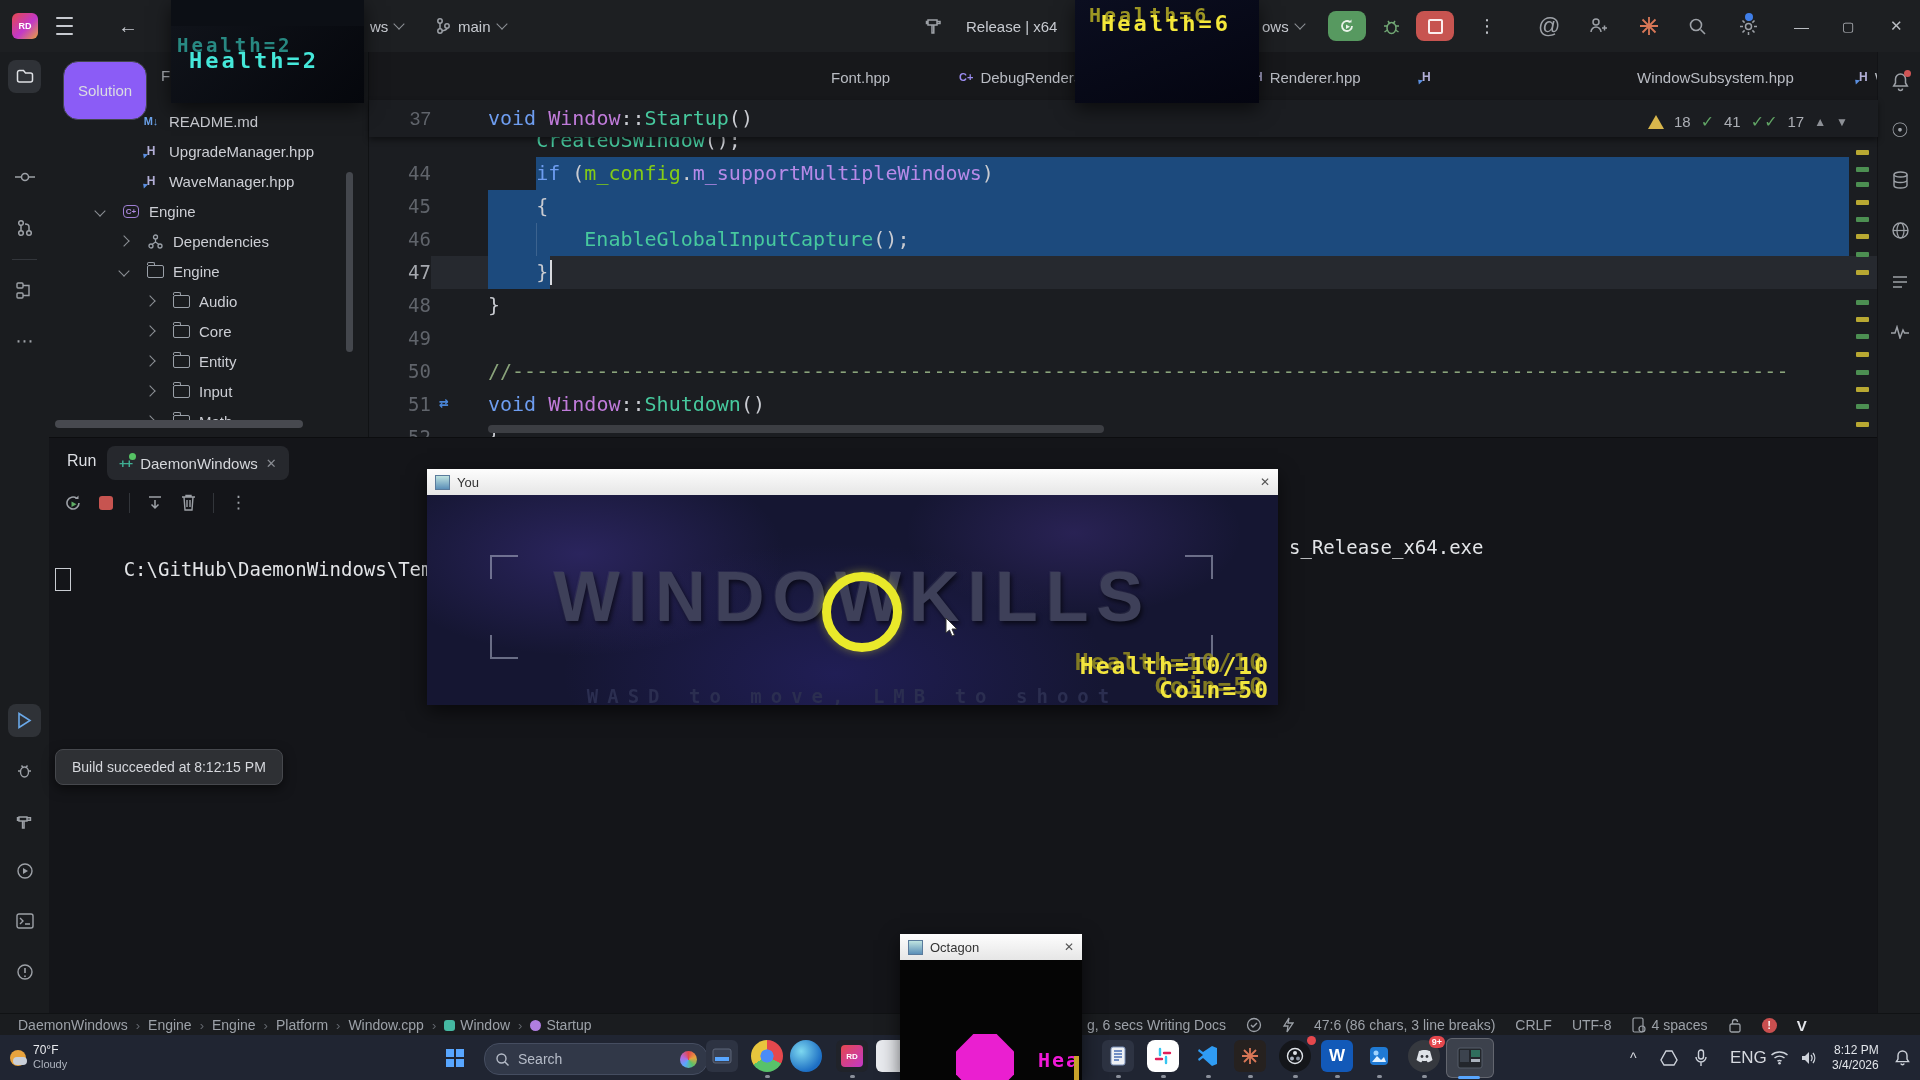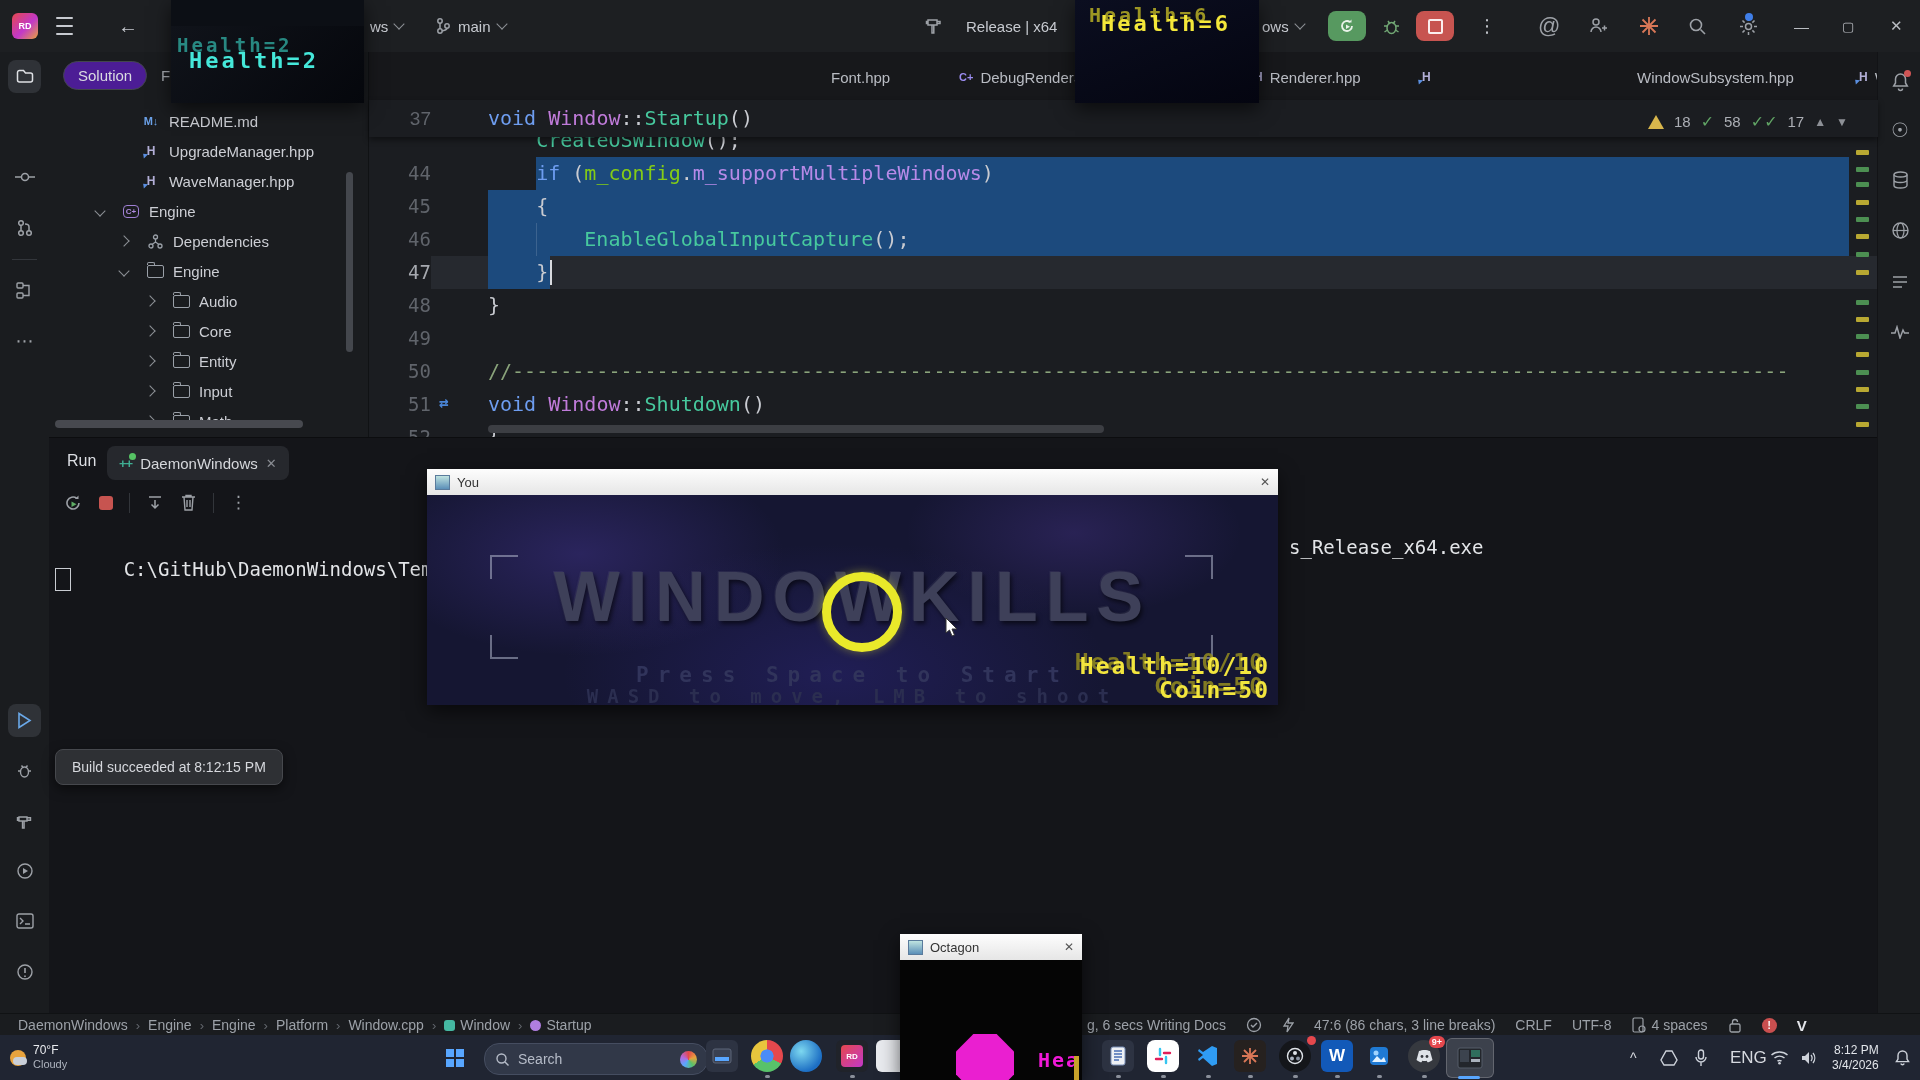--- a/index.html
+++ b/index.html
@@ -16,21 +16,21 @@
   .pill.red{background:#c75450;}
   .winbtn{font-size:15px;color:#b9bcc2;}
   
   #activitybar{position:absolute;left:0;top:52px;width:49px;height:961px;background:#1a1c1f;border-right:1px solid #121316;}
   .act-ico{position:absolute;left:8px;width:33px;height:33px;border-radius:8px;display:flex;align-items:center;justify-content:center;color:#9da1a7;}
   .act-ico.sel{background:#2f3237;color:#dfe1e5;}
   .act-div{position:absolute;left:12px;width:25px;height:1px;background:#33363b;}
   
   #solution{position:absolute;left:49px;top:52px;width:319px;height:385px;background:#1a1c1f;}
   #sol-tabs{position:absolute;left:0;top:0;width:100%;height:48px;}
-  .sol-pill{position:absolute;left:14px;top:9px;padding:5px 14px;border:1px solid #43464c;border-radius:15px;background:#4c1d95;color:#dadce1;font-size:15px;}
+  .sol-pill{position:absolute;left:14px;top:9px;padding:20px 14px;border:1px solid #43464c;border-radius:15px;background:#8b5cf6;color:#dadce1;font-size:15px;}
   .tree-row{position:absolute;left:0;width:100%;height:30px;display:flex;align-items:center;color:#ccced4;font-size:15px;}
   .tree-ico{position:absolute;display:flex;align-items:center;justify-content:center;width:18px;height:18px;}
   .tree-label{position:absolute;white-space:nowrap;}
   .ico-md{color:#6ba1e8;font-weight:bold;font-size:11px;}
   .ico-h{color:#b2aed6;font-weight:bold;font-size:12px;position:relative;}
   .ico-h::after{content:'';position:absolute;left:-7px;bottom:1px;border:3px solid transparent;border-right:4px solid #5b8fe0;transform:rotate(45deg);}
   .ico-cpp{color:#9b8cf0;font-weight:bold;font-size:11px;}
   .ico-proj{border:1.5px solid #9f7fd4;border-radius:4px;color:#b08be0;font-size:8px;font-weight:bold;padding:1px 2px;}
   .ico-folder{width:15px;height:11px;border:1.5px solid #9aa0a8;border-radius:2px;position:relative;display:inline-block;}
   .ico-folder::before{content:'';position:absolute;top:-4px;left:-1px;width:6px;height:2px;border:1.5px solid #9aa0a8;border-bottom:none;border-radius:2px 2px 0 0;}
@@ -464,21 +464,21 @@
         </div>
       </div>
     <div id="sticky">
       <span class="lnum">37</span>
       <pre id="sticky-code"><span class="tok-k">void</span><span class="tok-p"> </span><span class="tok-c">Window</span><span class="tok-p">::</span><span class="tok-f">Startup</span><span class="tok-p">()</span></pre>
     </div>
     <div id="inspections">
       <span class="warn-tri"></span>
         <span>18</span>
       <span class="ok">✓</span>
-        <span>58</span>
+        <span>41</span>
       <span class="ok">✓✓</span>
         <span>17</span>
       <span class="insp-chev">▲</span>
       <span class="insp-chev">▼</span>
     </div>
     <div id="marks">
         <span class="mark" style="top: 98px; background: rgb(184, 168, 50);"></span>
         <span class="mark" style="top: 115px; background: rgb(76, 143, 82);"></span>
         <span class="mark" style="top: 130px; background: rgb(76, 143, 82);"></span>
         <span class="mark" style="top: 148px; background: rgb(184, 168, 50);"></span>
@@ -801,21 +801,20 @@
       <span class="gwin-ico"></span>
       <span>You</span>
       <span class="gclose">✕</span>
     </div>
     <div class="body">
       <span class="bracket tl" style="left:63px;top:60px;"></span>
       <span class="bracket tr" style="left:758px;top:60px;"></span>
       <span class="bracket bl" style="left:63px;top:140px;"></span>
       <span class="bracket br" style="left:758px;top:140px;"></span>
       <div id="you-logo">WINDOWKILLS</div>
-      <div class="you-sub" style="top:168px;font-size:21px;">Press Space to Start</div>
       <div class="you-sub" style="top:190px;font-size:19px;color:#2b2e50;">WASD to move, LMB to shoot</div>
       <span id="you-ring"></span>
       <span class="hud-yellow" style="top:158px;">Health=10/10</span>
       <span class="hud-yellow" style="top:182px;">Coin=50</span>
       <svg class="icon" style="position:absolute;left:518px;top:122px;" width="14" height="20" viewBox="0 0 14 20">
           <path d="M1 1v15l3.5-3 2.5 6 2.5-1-2.5-6H12z" fill="#fff" stroke="#333" stroke-width="1"></path>
         </svg>
     </div>
   </div>
 

